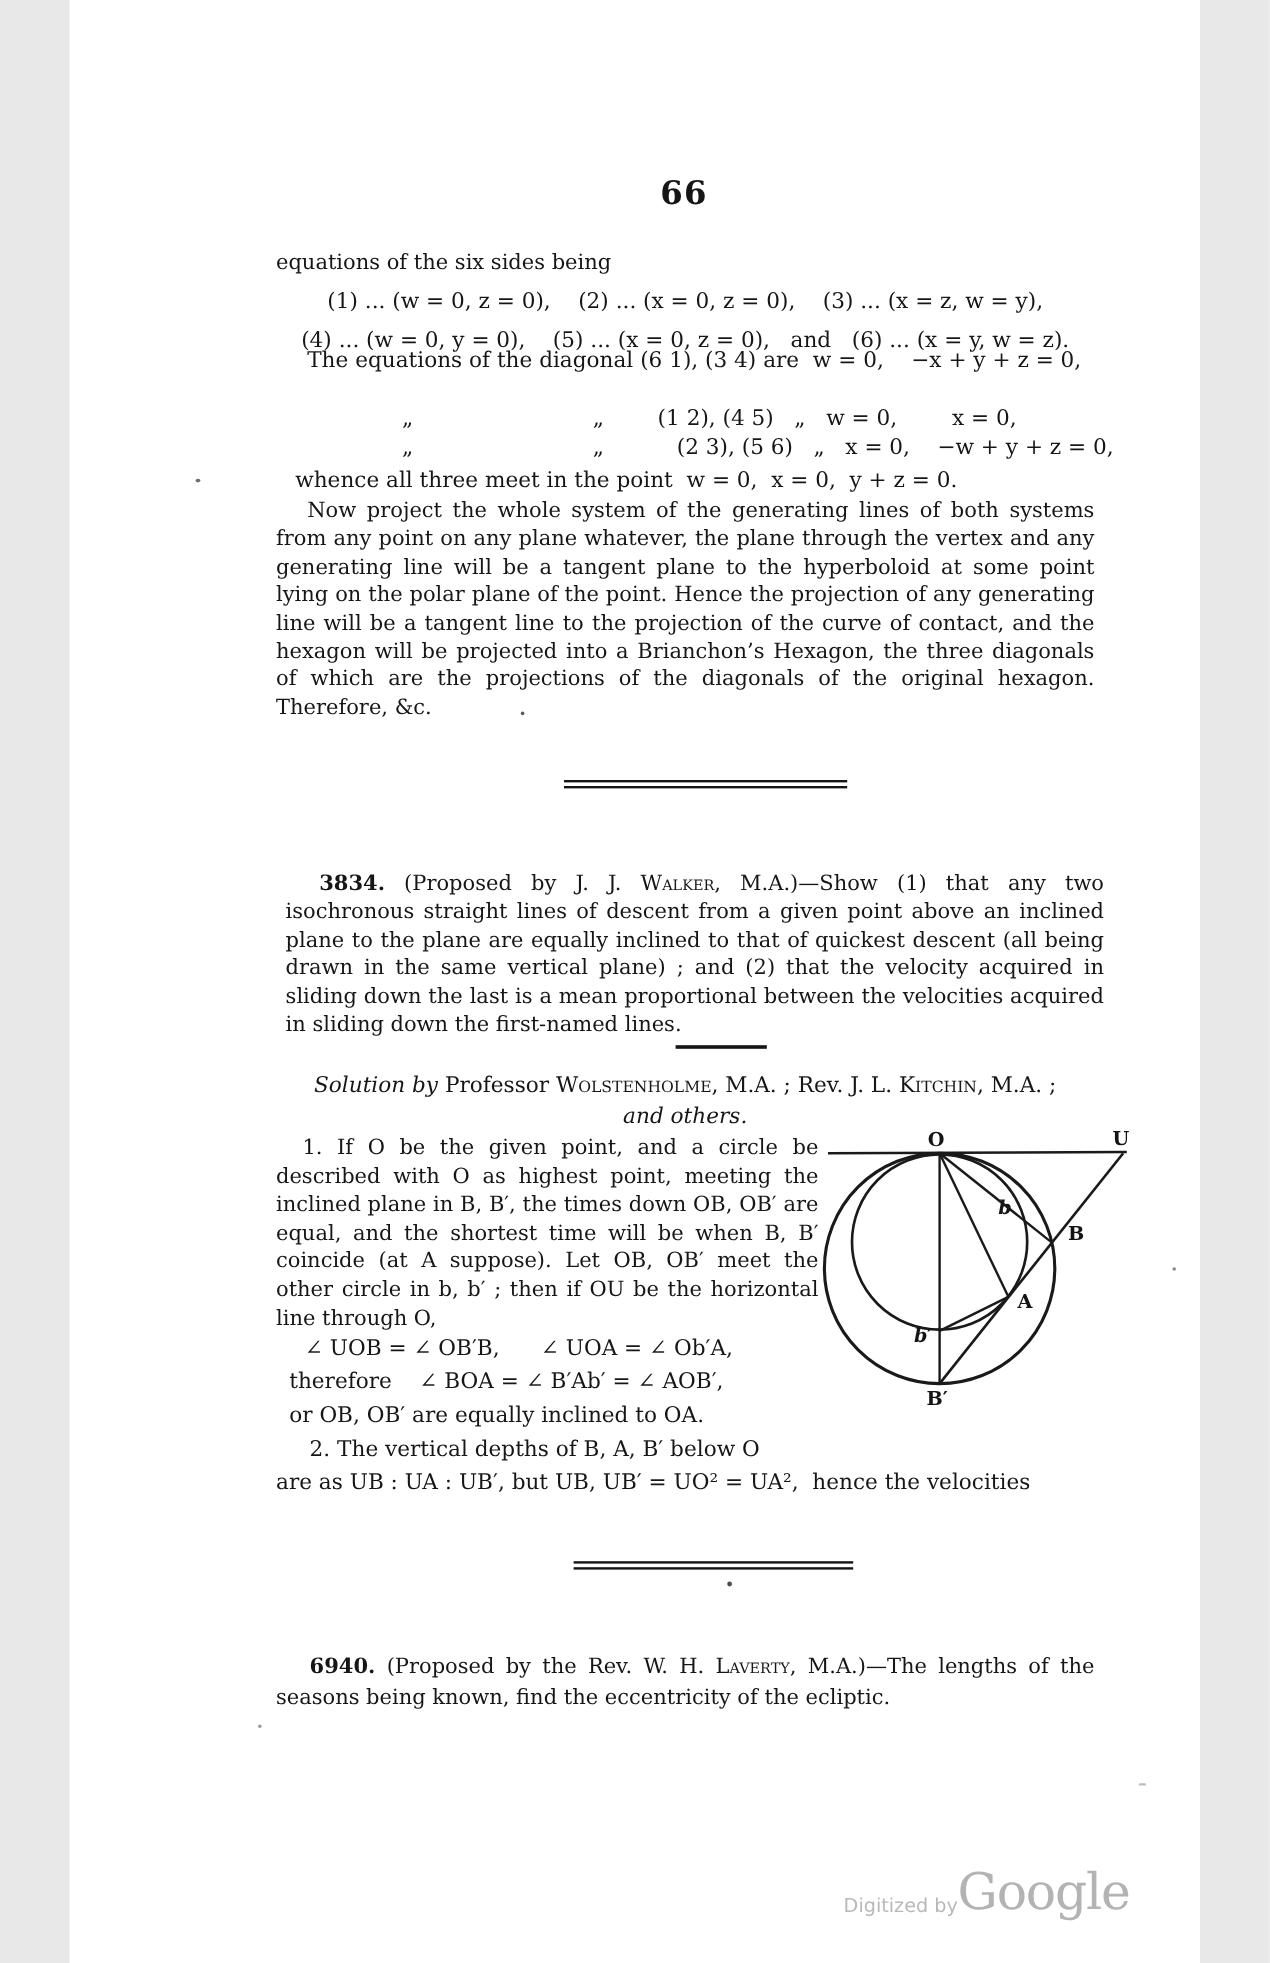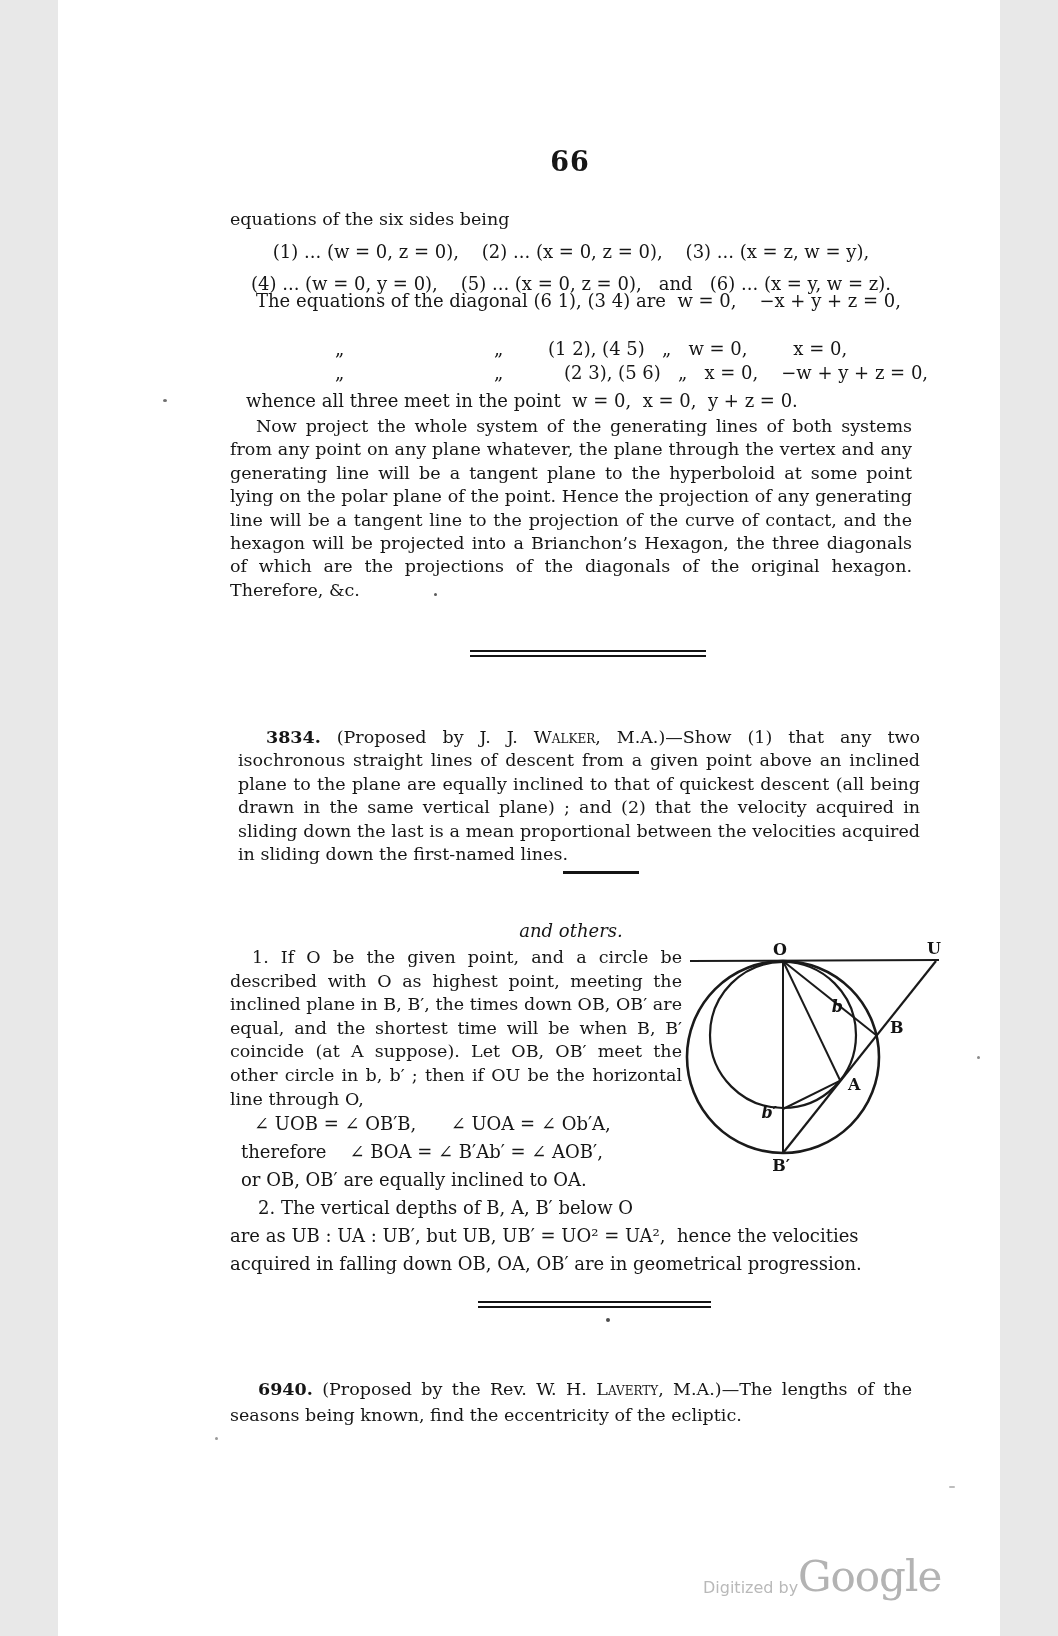--- a/index.html
+++ b/index.html
@@ -55,30 +55,32 @@
   <div class="abs body-text" style="left:172px; top:415px; width:682px; text-indent:26px;">Now project the whole system of the generating lines of both systems from any point on any plane whatever, the plane through the vertex and any generating line will be a tangent plane to the hyperboloid at some point lying on the polar plane of the point.  Hence the projection of any generating line will be a tangent line to the projection of the curve of contact, and the hexagon will be projected into a Brianchon’s Hexagon, the three diagonals of which are the projections of the diagonals of the original hexagon.   Therefore, &amp;c.</div>
 
   <div class="abs rule-double" style="left:412px; top:650px; width:236px;"></div>
 
   <div class="abs body-text" style="left:165px; top:726px; width:682px; text-indent:28px;margin-left:15px;">
     <span class="b">3834.</span><span>  (Proposed by J. J. </span><span class="sc">Walker</span><span>, M.A.)—Show (1) that any two isochronous straight lines of descent from a given point above an inclined plane to the plane are equally inclined to that of quickest descent (all being drawn in the same vertical plane) ; and (2) that the velocity acquired in sliding down the last is a mean  proportional between the velocities acquired in sliding down the first-named lines.</span>
   </div>
 
   <div class="abs rule-short" style="left:505px; top:871px; width:76px;"></div>
 
+  <div class="abs body-text center" style="left:172px; top:893px; width:682px; font-size:18px; text-align:center;">
+    <span class="i">Solution by</span><span> Professor </span><span class="sc">Wolstenholme</span><span>, M.A. ; Rev. J. L. </span><span class="sc">Kitchin</span><span>, M.A. ;</span>
+  </div>
   <div class="abs body-text center i" style="left:172px; top:919px; width:682px; font-size:18px; text-align:center;">and others.</div>
 
   <div class="abs body-text" style="left:172px; top:946px; width:452px; text-indent:22px; line-height:23.6px;">1. If O be the given point, and a circle be described with O as highest point, meeting the inclined plane in B, B′, the times down OB, OB′ are equal, and the shortest time will be when B, B′ coincide (at A suppose).  Let OB, OB′ meet the other circle in b, b′ ;  then if OU be the horizontal line through O,</div>
 
   <div class="abs eq" style="left:196px; top:1113px;">∠ UOB = ∠ OB′B,      ∠ UOA = ∠ Ob′A,</div>
   <div class="abs eq" style="left:183px; top:1141px;">therefore    ∠ BOA = ∠ B′Ab′ = ∠ AOB′,</div>
   <div class="abs eq" style="left:183px; top:1169px;">or OB, OB′ are equally inclined to OA.</div>
   <div class="abs eq" style="left:200px; top:1197px;">2. The vertical depths of B, A, B′ below O</div>
   <div class="abs eq" style="left:172px; top:1225px;">are as UB : UA : UB′, but UB, UB′ = UO² = UA²,  hence the velocities</div>
-  <div class="abs eq" style="left:172px; top:1253px;">acquired in falling down OB, OA, OB′ are in geometrical progression.</div>
 
   <svg class="abs" style="left:618px; top:936px;" width="280" height="248" viewBox="0 0 280 248">
 
     <line class="ln" x1="14" y1="25" x2="263" y2="24" stroke-width="2"></line>
 
     <line class="ln" x1="107" y1="25" x2="107" y2="217" stroke-width="2"></line>
 
     <circle class="ln" cx="107" cy="121" r="96" stroke-width="2.6"></circle>
 
     <circle class="ln" cx="107" cy="99" r="73" stroke-width="2.2"></circle>

